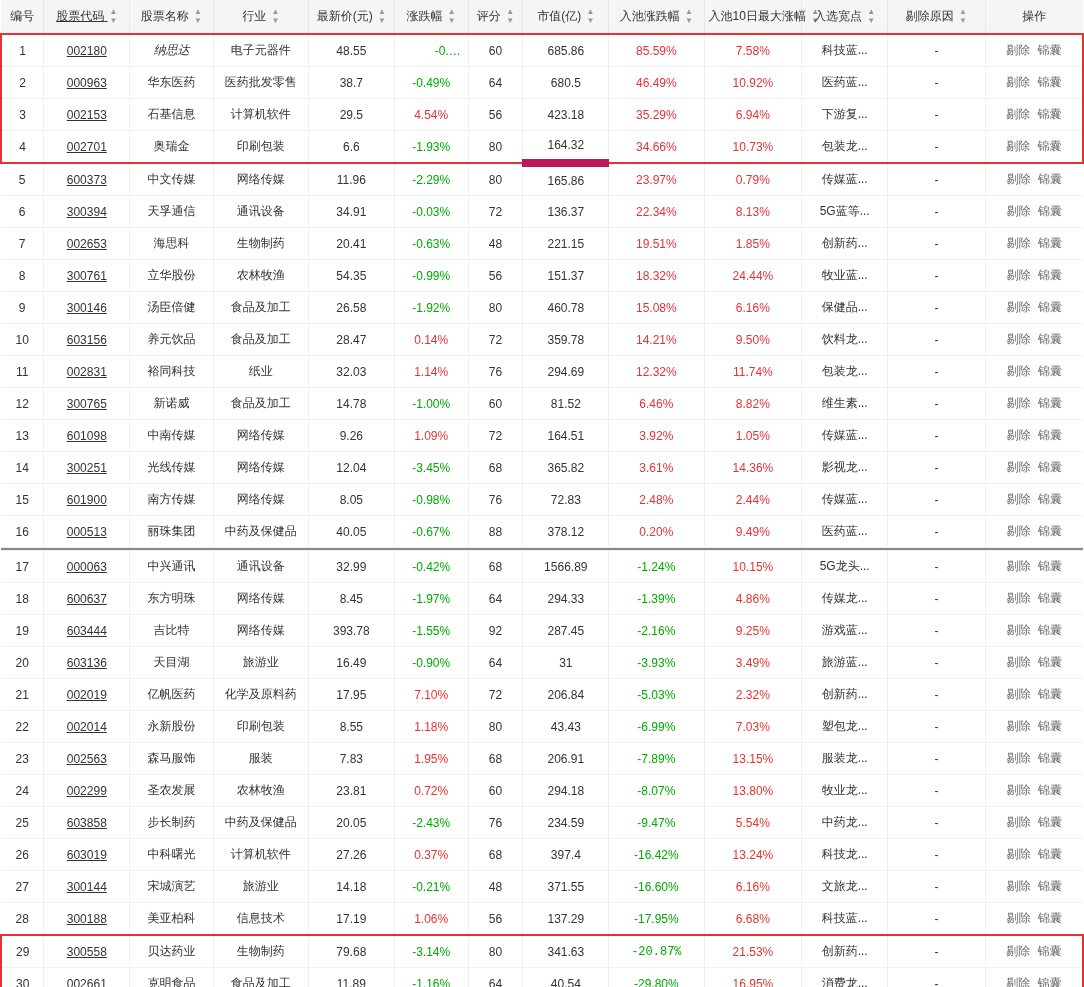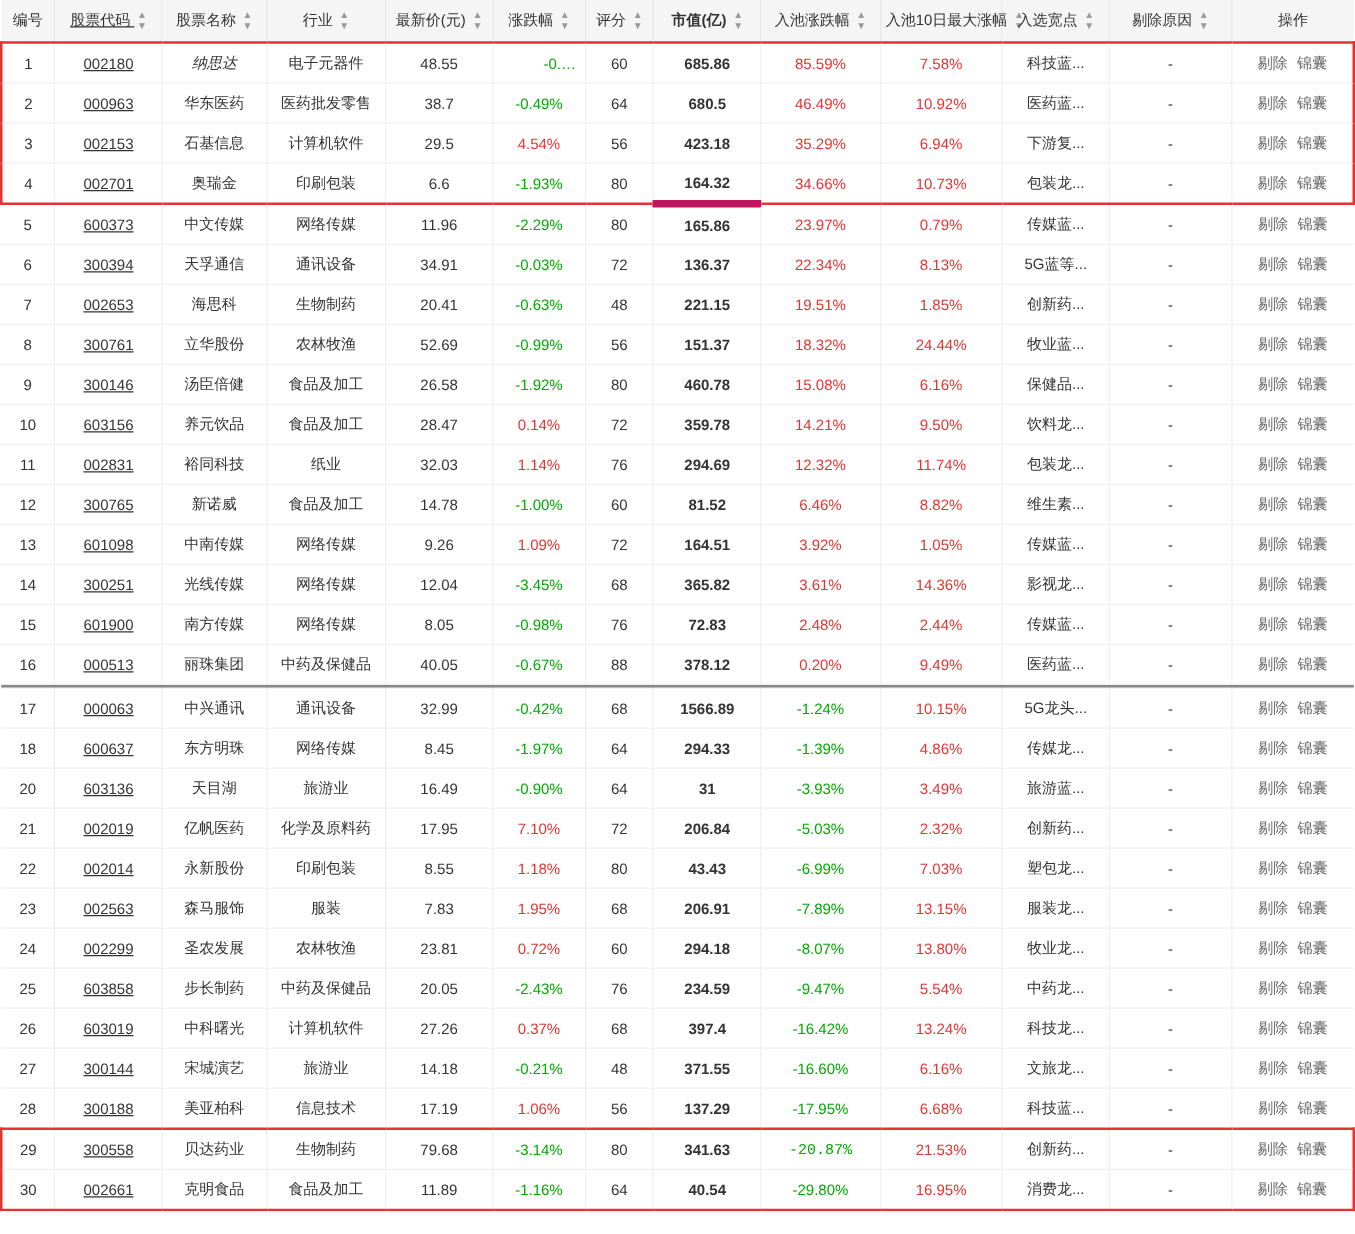--- a/index.html
+++ b/index.html
@@ -76,21 +76,21 @@
       line-height: 1;
       color: #999;
     }
     .col-no { width: 36px; }
     .col-code { width: 72px; text-decoration: underline; }
     .col-name { width: 70px; }
     .col-industry { width: 80px; }
     .col-price { width: 72px; }
     .col-change { width: 62px; margin-top: 37px; }
     .col-score { width: 46px; }
-    .col-mktcap { width: 72px; font-weight: bold; }
+    .col-mktcap { width: 72px; }
     .col-inflow { width: 80px; }
     .col-max10d { width: 82px; }
     .col-entry { width: 72px; }
     .col-reason { width: 82px; }
     .col-action { width: 82px; }
   </style>
 </head>
 <body>
 
 <div class="table-container">
@@ -241,21 +241,21 @@
     </td>
   </tr>
         <tr style="position: relative;">
     <td class="col-no" style="border-bottom:2px solid #e53333;border-left:2px solid #e53333;">4</td>
     <td class="col-code" style="border-bottom:2px solid #e53333;">002701</td>
     <td class="col-name" style="border-bottom:2px solid #e53333;">奥瑞金</td>
     <td class="col-industry" style="border-bottom:2px solid #e53333;">印刷包装</td>
     <td class="col-price" style="border-bottom:2px solid #e53333;">6.6</td>
     <td class="col-change color-green" style="border-bottom:2px solid #e53333;">-1.93%</td>
     <td class="col-score" style="border-bottom:2px solid #e53333;">80</td>
-    <td class="col-mktcap" style="border-bottom:6px solid #be185d;">164.32</td>
+    <td class="col-mktcap" style="border-bottom:8px solid #be185d;">164.32</td>
     <td class="col-inflow color-red" style="border-bottom:2px solid #e53333;">34.66%</td>
     <td class="col-max10d color-red" style="border-bottom:2px solid #e53333;">10.73%</td>
     <td class="col-entry" style="border-bottom:2px solid #e53333;">包装龙...</td>
     <td class="col-reason" style="border-bottom:2px solid #e53333;">-</td>
     <td class="col-action" style="border-bottom:2px solid #e53333;border-right:2px solid #e53333;">
       <span class="action-link color-green">剔除</span>
       <span class="action-sep"> </span>
       <span class="action-link color-green">锦囊</span>
     </td>
   </tr>
@@ -314,21 +314,21 @@
       <span class="action-link color-green">剔除</span>
       <span class="action-sep"> </span>
       <span class="action-link color-green">锦囊</span>
     </td>
   </tr>
         <tr>
     <td class="col-no">8</td>
     <td class="col-code">300761</td>
     <td class="col-name">立华股份</td>
     <td class="col-industry">农林牧渔</td>
-    <td class="col-price">52.69</td>
+    <td class="col-price">54.35</td>
     <td class="col-change color-green">-0.99%</td>
     <td class="col-score">56</td>
     <td class="col-mktcap">151.37</td>
     <td class="col-inflow color-red">18.32%</td>
     <td class="col-max10d color-red">24.44%</td>
     <td class="col-entry">牧业蓝...</td>
     <td class="col-reason">-</td>
     <td class="col-action">
       <span class="action-link color-green">剔除</span>
       <span class="action-sep"> </span>
@@ -514,20 +514,39 @@
     <td class="col-code">600637</td>
     <td class="col-name">东方明珠</td>
     <td class="col-industry">网络传媒</td>
     <td class="col-price">8.45</td>
     <td class="col-change color-green">-1.97%</td>
     <td class="col-score">64</td>
     <td class="col-mktcap">294.33</td>
     <td class="col-inflow color-green">-1.39%</td>
     <td class="col-max10d color-red">4.86%</td>
     <td class="col-entry">传媒龙...</td>
+    <td class="col-reason">-</td>
+    <td class="col-action">
+      <span class="action-link color-green">剔除</span>
+      <span class="action-sep"> </span>
+      <span class="action-link color-green">锦囊</span>
+    </td>
+  </tr>
+        <tr>
+    <td class="col-no">19</td>
+    <td class="col-code">603444</td>
+    <td class="col-name">吉比特</td>
+    <td class="col-industry">网络传媒</td>
+    <td class="col-price">393.78</td>
+    <td class="col-change color-green">-1.55%</td>
+    <td class="col-score">92</td>
+    <td class="col-mktcap">287.45</td>
+    <td class="col-inflow color-green">-2.16%</td>
+    <td class="col-max10d color-red">9.25%</td>
+    <td class="col-entry">游戏蓝...</td>
     <td class="col-reason">-</td>
     <td class="col-action">
       <span class="action-link color-green">剔除</span>
       <span class="action-sep"> </span>
       <span class="action-link color-green">锦囊</span>
     </td>
   </tr>
         <tr>
     <td class="col-no">20</td>
     <td class="col-code">603136</td>

